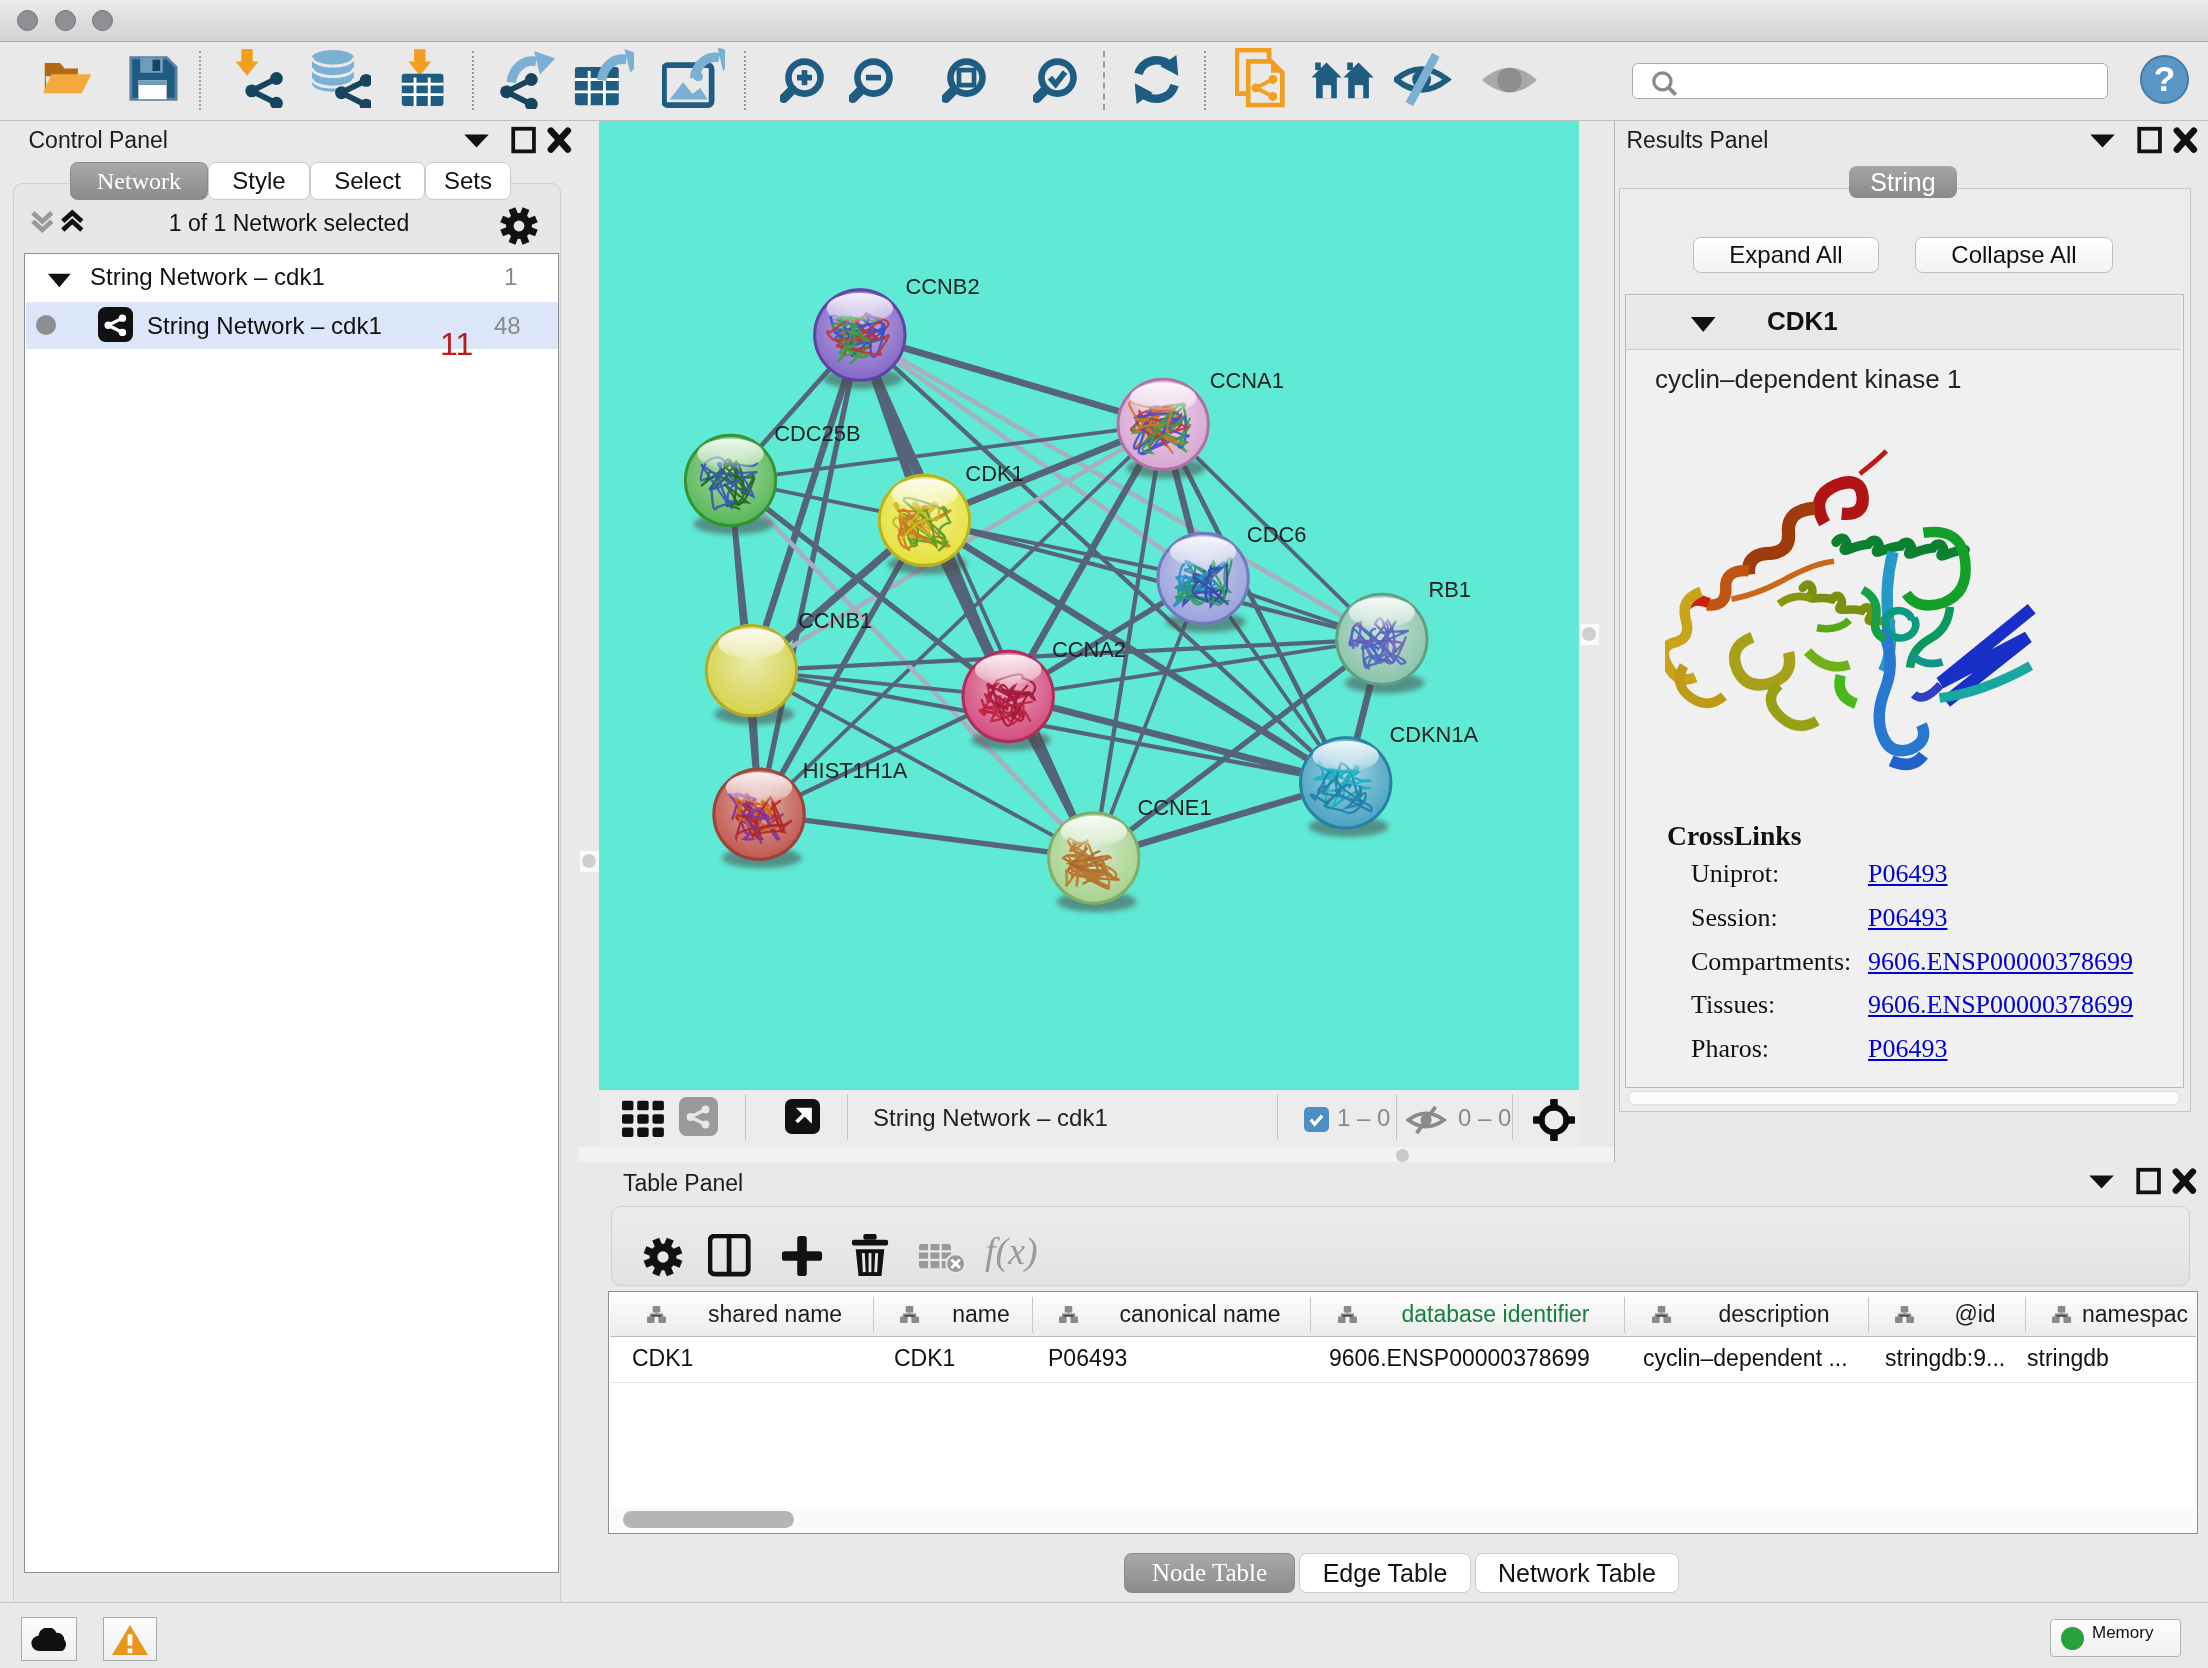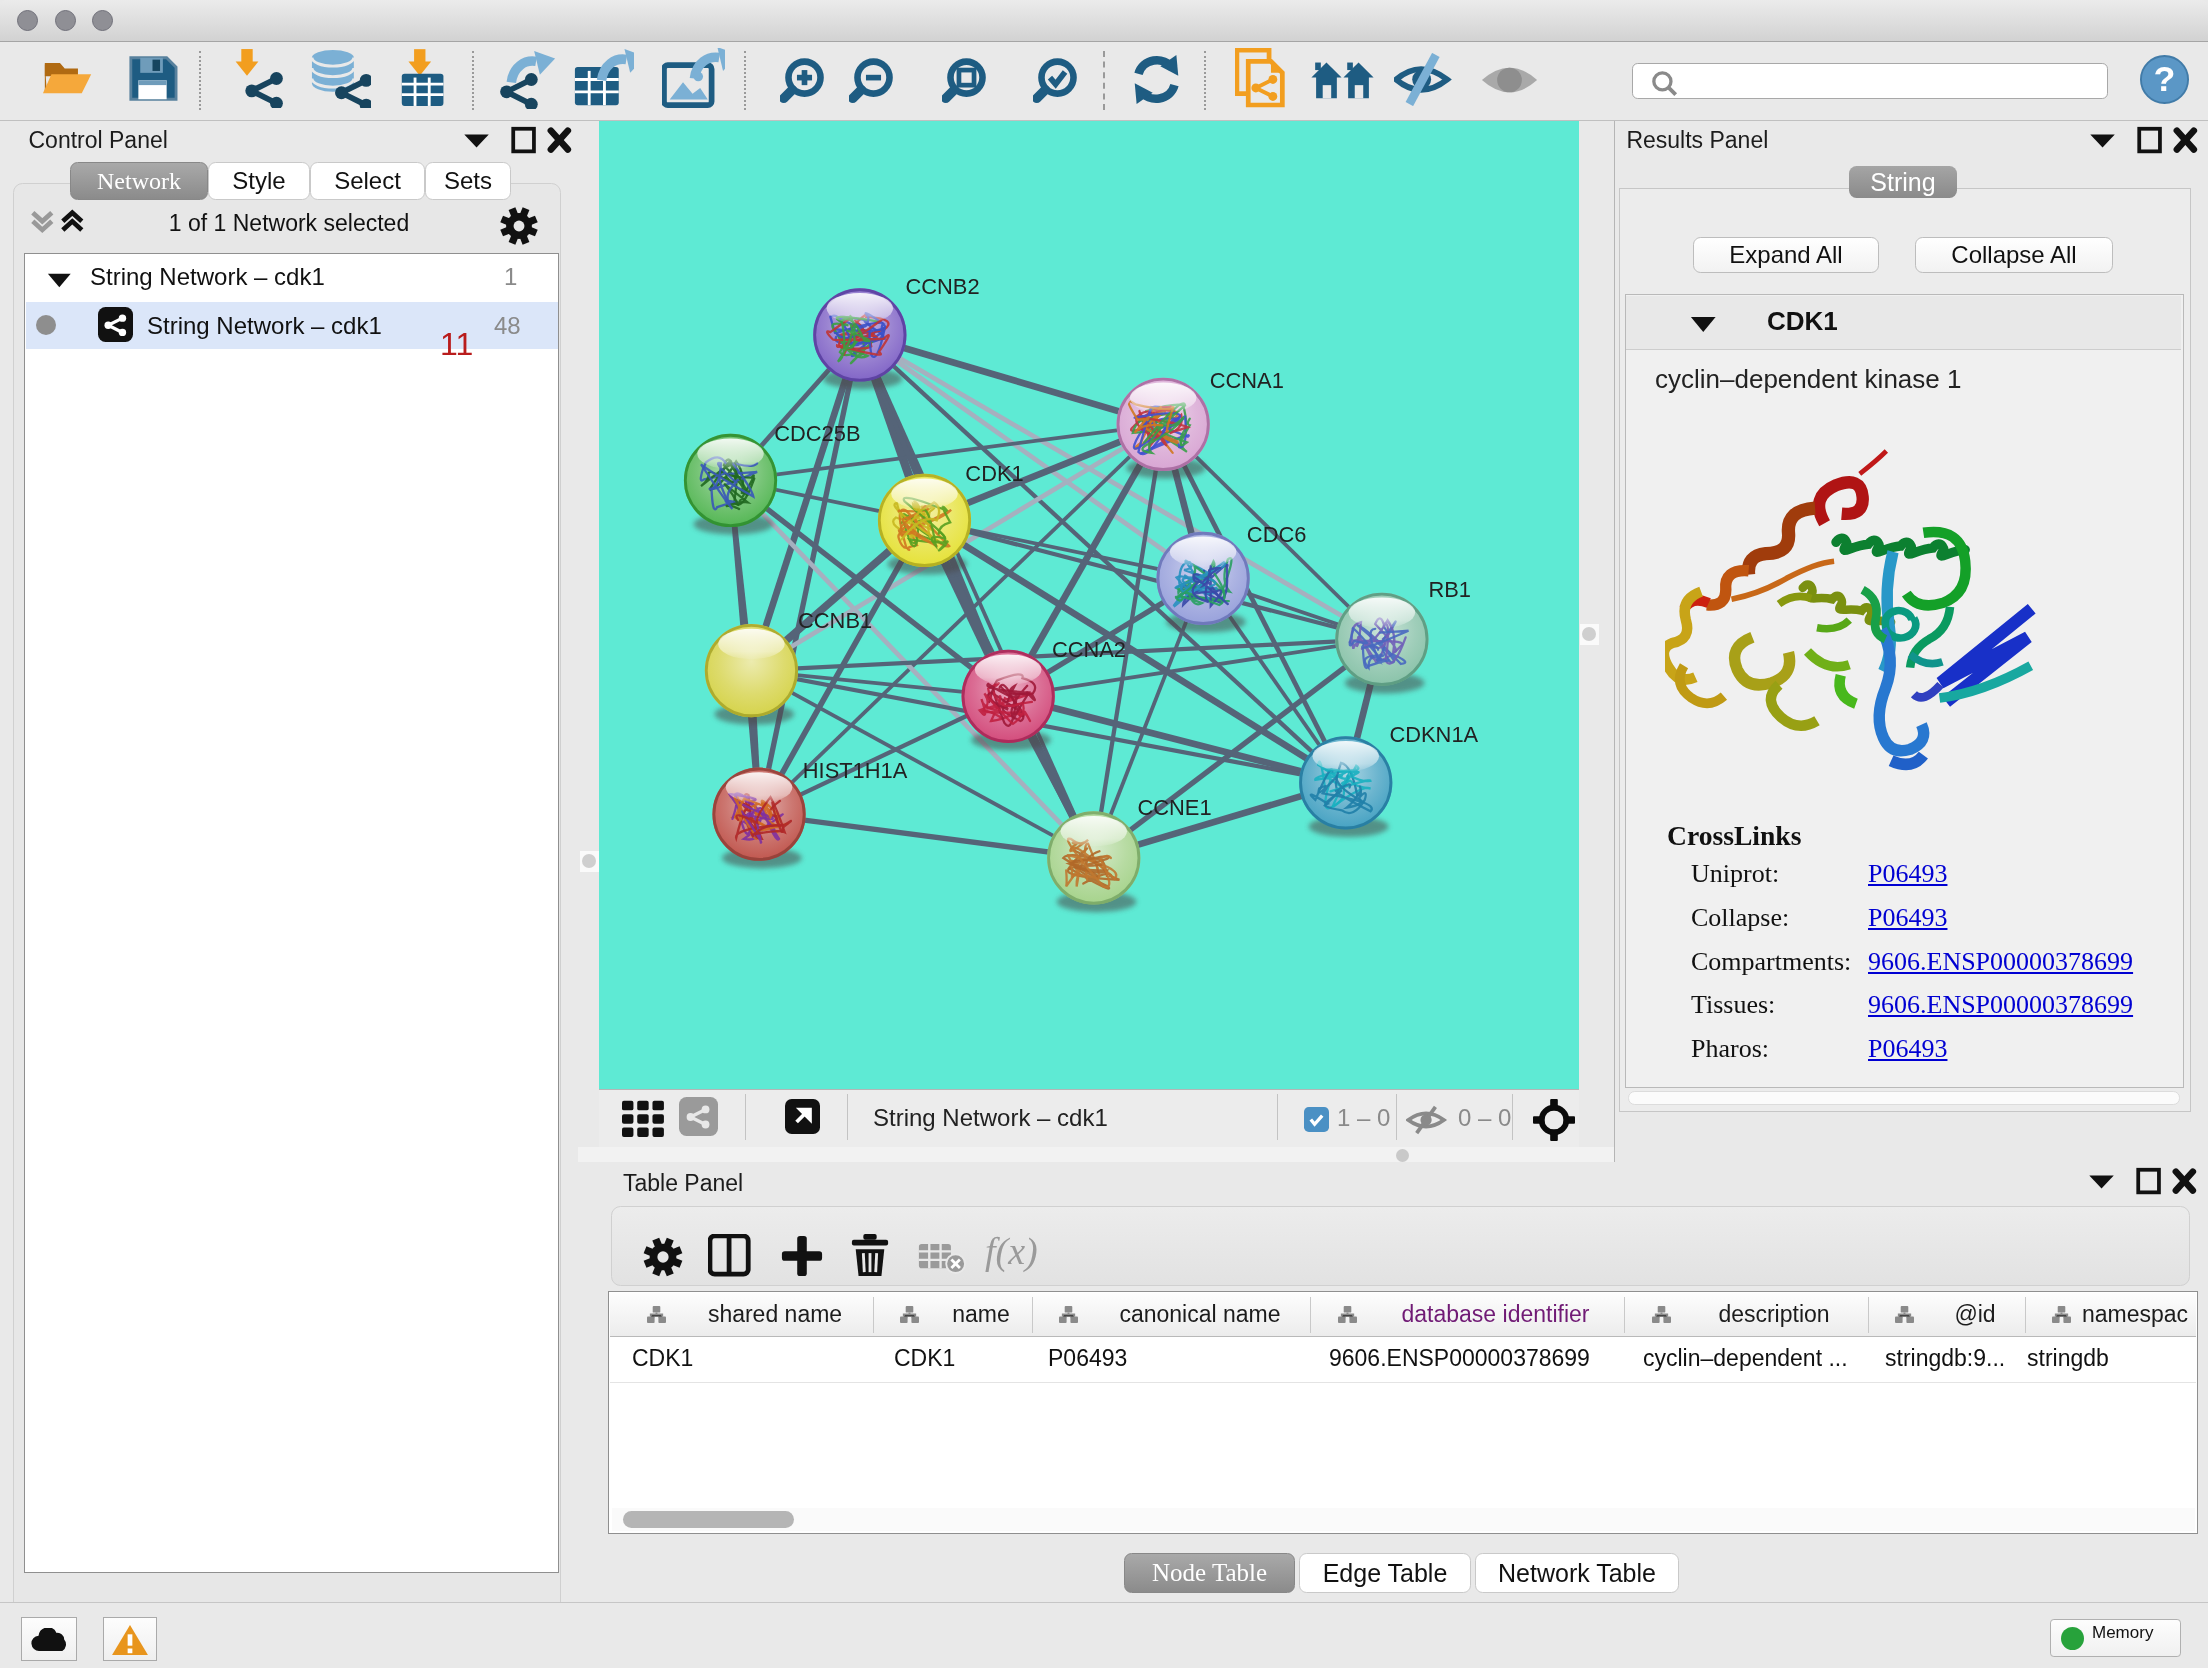--- a/index.html
+++ b/index.html
@@ -679,21 +679,21 @@
 <path d="M238 330 q22 10 34 -6" fill="none" stroke="#2060c8" stroke-width="12"></path>
 <path d="M208 150 q18 10 14 30 q-4 16 10 22" fill="none" stroke="#18a048" stroke-width="9"></path>
 <path d="M160 190 q22 4 34 -8" fill="none" stroke="#58a818" stroke-width="8"></path>
 <path d="M258 218 q16 14 34 8" fill="none" stroke="#10948c" stroke-width="8"></path>
 <path d="M120 165 q16 -12 34 -6" fill="none" stroke="#88980e" stroke-width="8"></path>
 </svg>
     <div class="abs" style="left:13.3px;top:970px;width:552px;height:14.3px;background:#fbfbfb;border:1px solid #dcdcdc;border-radius:6.7px"></div>
     <div class="abs serif" style="left:52px;top:699px;font-size:27.6px;font-weight:bold;color:#111">CrossLinks</div>
     <div class="abs serif" style="left:76px;top:738px;font-size:26px;color:#111">Uniprot:</div>
     <div class="abs serif" style="left:253px;top:738px;font-size:26px"><a class="lnk">P06493</a></div>
-    <div class="abs serif" style="left:76px;top:782px;font-size:26px;color:#111">Collapse:</div>
+    <div class="abs serif" style="left:76px;top:782px;font-size:26px;color:#111">Session:</div>
     <div class="abs serif" style="left:253px;top:782px;font-size:26px"><a class="lnk">P06493</a></div>
     <div class="abs serif" style="left:76px;top:826px;font-size:26px;color:#111">Compartments:</div>
     <div class="abs serif" style="left:253px;top:826px;font-size:26px"><a class="lnk">9606.ENSP00000378699</a></div>
     <div class="abs serif" style="left:76px;top:869px;font-size:26px;color:#111">Tissues:</div>
     <div class="abs serif" style="left:253px;top:869px;font-size:26px"><a class="lnk">9606.ENSP00000378699</a></div>
     <div class="abs serif" style="left:76px;top:913px;font-size:26px;color:#111">Pharos:</div>
     <div class="abs serif" style="left:253px;top:913px;font-size:26px"><a class="lnk">P06493</a></div>
   </div>
 <div id="tablepanel" class="abs">
     <div class="abs paneltitle" style="left:45px;top:7.6px">Table Panel</div>
@@ -787,21 +787,21 @@
       <g fill="#8a8a8a">
         <rect x="7" y="1" width="8" height="7" rx="1"></rect>
         <rect x="1" y="12" width="8" height="7" rx="1"></rect>
         <rect x="13" y="12" width="8" height="7" rx="1"></rect>
       </g>
       <g stroke="#8a8a8a" stroke-width="2">
         <path d="M11 8 v2 M5 12 v-2 h12 v2"></path>
       </g>
     </svg>
     <div class="abs" style="left:732px;top:135px;width:0;height:36px;border-left:1.9px solid #c9c9c9"></div>
-    <div class="abs" style="left:789px;right:auto;top:139px;width:257px;text-align:center;font-size:23px;color:#701a75;overflow:hidden;white-space:nowrap">database identifier</div>
+    <div class="abs" style="left:789px;right:auto;top:139px;width:257px;text-align:center;font-size:23px;color:#15803d;overflow:hidden;white-space:nowrap">database identifier</div>
     <svg class="abs" style="left:759px;top:143px" width="21" height="19" viewBox="0 0 22 20">
       <g fill="#8a8a8a">
         <rect x="7" y="1" width="8" height="7" rx="1"></rect>
         <rect x="1" y="12" width="8" height="7" rx="1"></rect>
         <rect x="13" y="12" width="8" height="7" rx="1"></rect>
       </g>
       <g stroke="#8a8a8a" stroke-width="2">
         <path d="M11 8 v2 M5 12 v-2 h12 v2"></path>
       </g>
     </svg>

